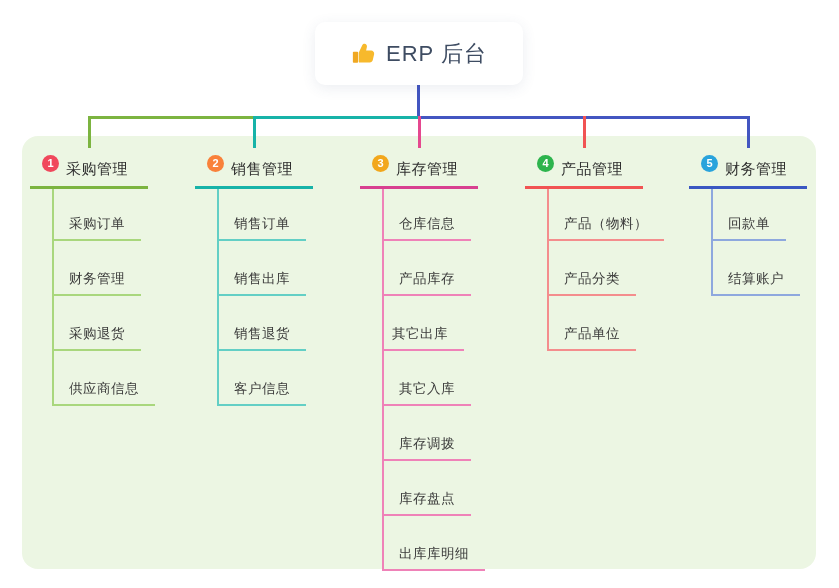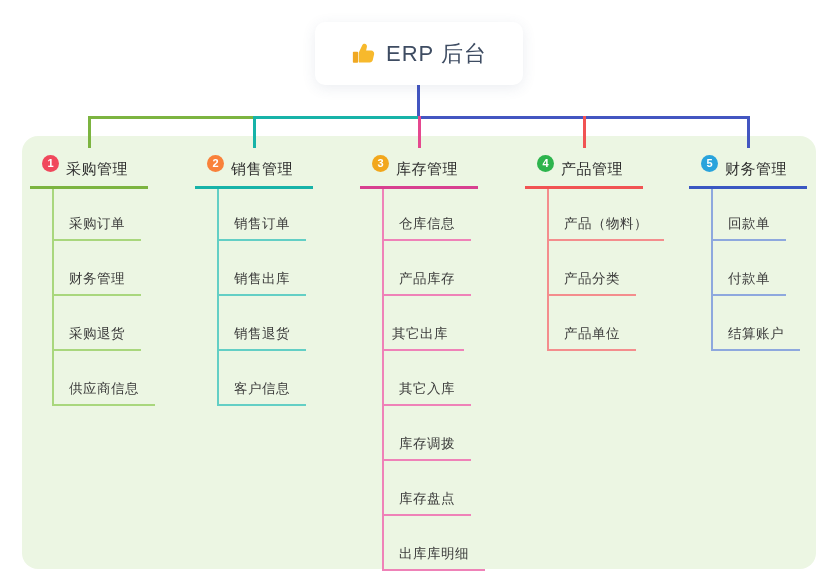--- a/index.html
+++ b/index.html
@@ -142,21 +142,18 @@
       <div class="branch" style="left: 689px; top: 148px;">
         <div class="b-header" style="border-bottom-color: rgb(58, 87, 194);">
           <div class="badge" style="background: rgb(41, 163, 220);">5</div>
           <span class="b-label">财务管理</span>
         </div>
         <div class="b-items" style="border-left-color: rgb(142, 168, 222);">
           <div class="b-item first" style="border-bottom-color: rgb(142, 168, 222);">
             <span>回款单</span>
           </div>
           <div class="b-item" style="border-bottom-color: rgb(142, 168, 222);">
-            <span>付款单</span>
-          </div>
-          <div class="b-item" style="border-bottom-color: rgb(142, 168, 222);">
             <span>结算账户</span>
           </div>
         </div>
       </div>
     </div>
 </div>
 
 </body></html>

